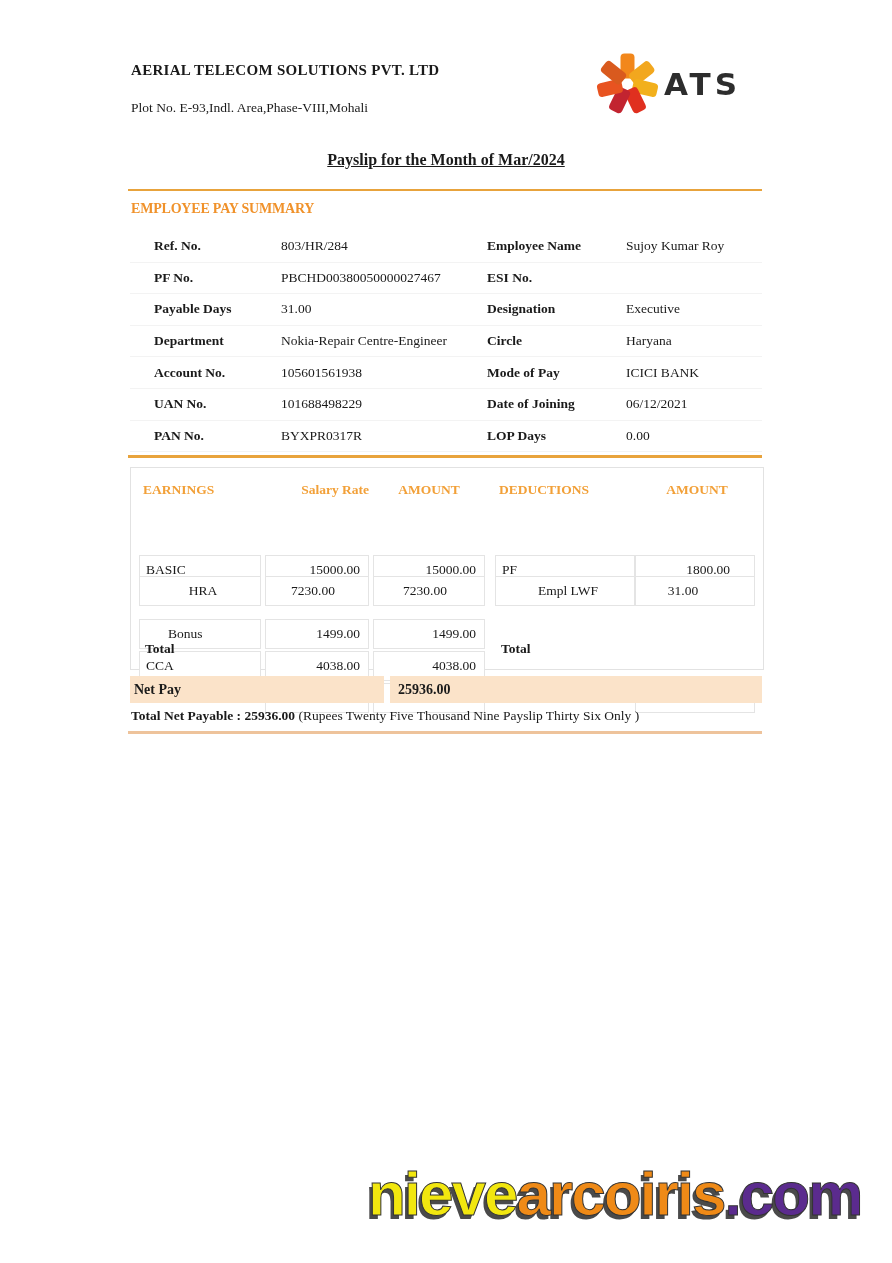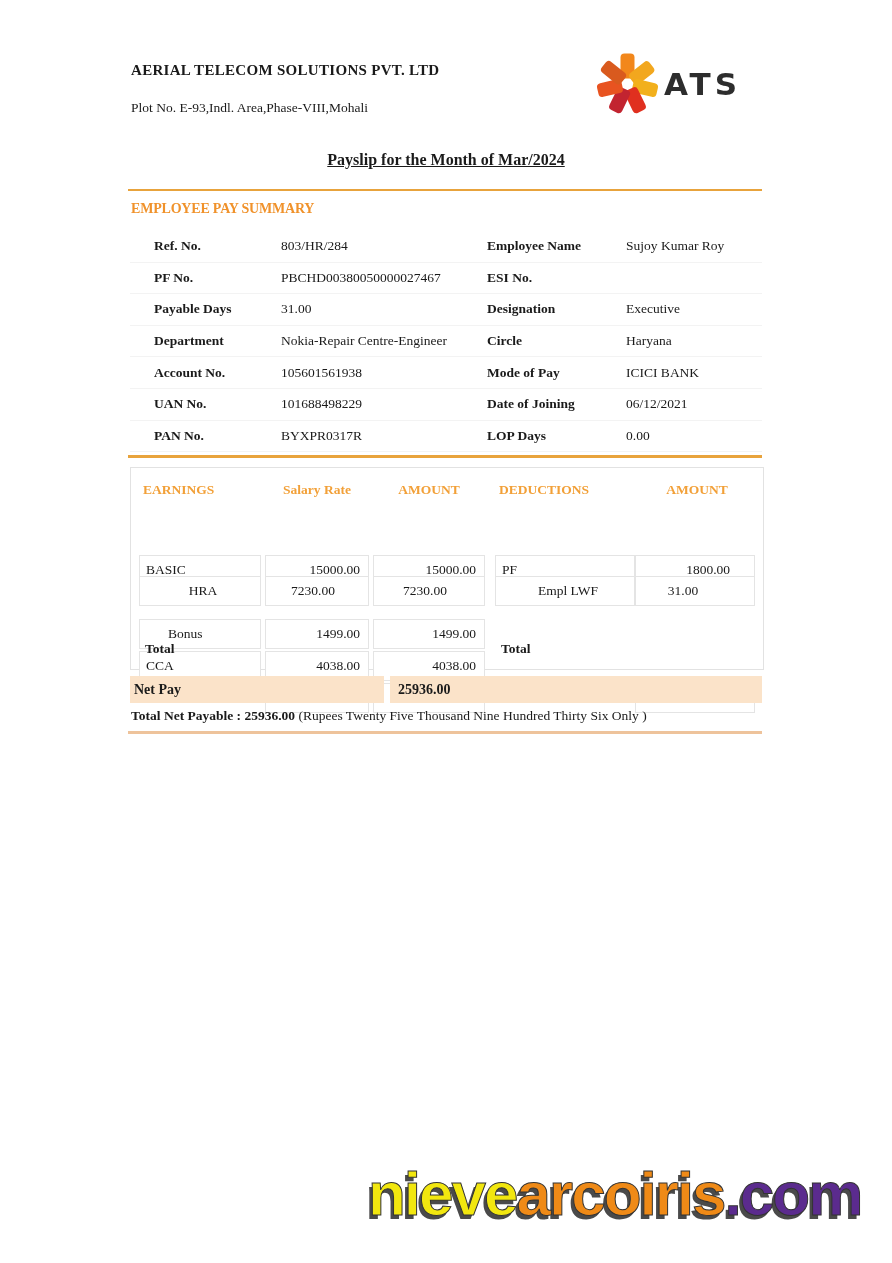--- a/index.html
+++ b/index.html
@@ -44,21 +44,21 @@
   .s-llabel { left:24px;  font-weight:bold; }
   .s-lvalue { left:151px; }
   .s-rlabel { left:357px; font-weight:bold; }
   .s-rvalue { left:496px; }
 
   
   .pay-table { left:130px; top:467px; width:632px; height:201px; border:1px solid #E2E2E2; background:#fff; }
   .pt-cell { position:absolute; box-sizing:border-box; font-size:13.5px; }
   .pt-head { font-weight:bold; color:#F2A038; top:11px; height:22px; line-height:22px; }
   .h-earn  { left:12px;  width:118px; text-align:left; }
-  .h-rate  { left:134px; width:104px; text-align:center; }
+  .h-rate  { left:134px; width:104px; text-align:right; }
   .h-amt1  { left:242px; width:112px; text-align:center; }
   .h-ded   { left:368px; width:136px; text-align:left; }
   .h-amt2  { left:508px; width:116px; text-align:center; }
 
   .boxed { border:1px solid #E4E4E4; background:#fff;margin-top:48px; }
   .c-name { left:8px;   width:122px; padding-left:6px;  line-height:28px; height:30px; }
   .c-rate { left:134px; width:104px; padding-right:8px; line-height:28px; height:30px; text-align:right; }
   .c-amt  { left:242px; width:112px; padding-right:8px; line-height:28px; height:30px; text-align:right; }
   .c-dname{ left:364px; width:140px; padding-left:6px;  line-height:28px; height:30px; }
   .c-damt { left:504px; width:120px; padding-right:24px; line-height:28px; height:30px; text-align:right; }
@@ -189,21 +189,21 @@
     <div class="pt-cell c-dname rtotal bold no-border">Total</div>
     <div class="pt-cell boxed c-damt rtotal bold">3343.39</div>
   </div>
 
   <div class="abs netpay">
     <div class="netpay-cell np1">Net Pay</div>
     <div class="netpay-cell np2">25936.00</div>
   </div>
 
   <div class="abs total-net">
-    <span class="tn-bold">Total Net Payable : 25936.00</span><span> (Rupees Twenty Five Thousand Nine Hundred Thirty Six Only )</span>
+    <span class="tn-bold">Total Net Payable : 25936.00</span><span> (Rupees Twenty Five Thousand Nine Payslip Thirty Six Only )</span>
   </div>
 
   <div class="abs rule3"></div>
 
   <div class="abs watermark">
     <span style="color: rgb(242, 231, 15);">nieve</span><span style="color: rgb(239, 138, 23);">arcoiris</span><span style="color: rgb(91, 43, 142);">.com</span>
   </div>
 
 </div>
 

